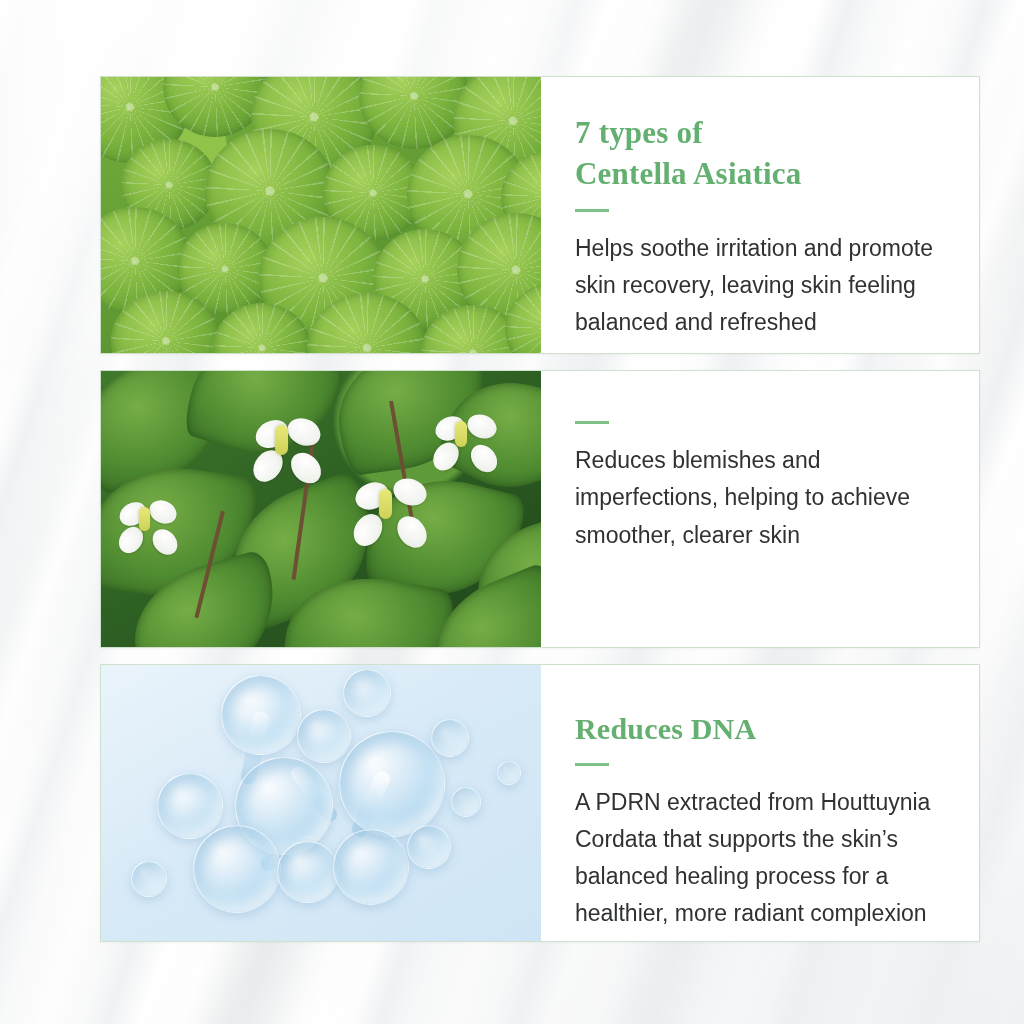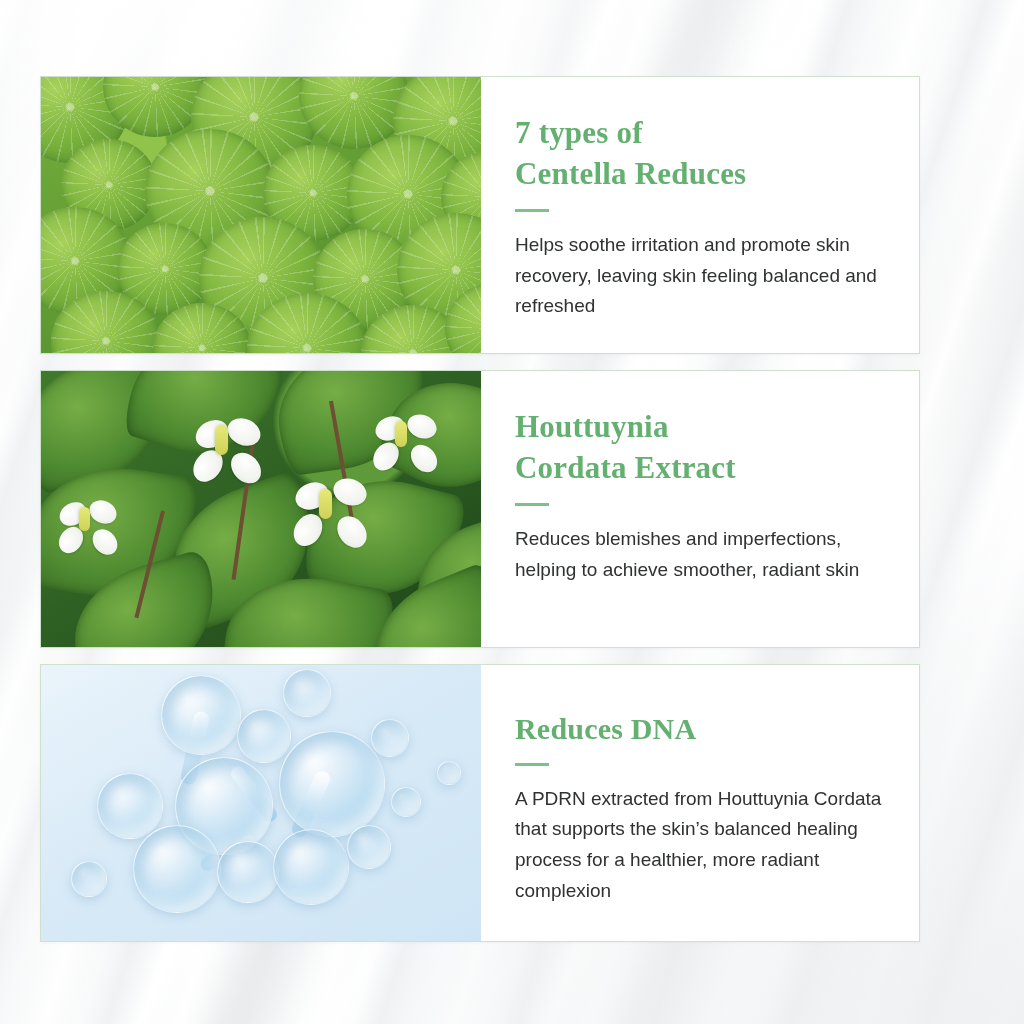--- a/index.html
+++ b/index.html
@@ -46,21 +46,21 @@
     inset: 0;
     background:
       radial-gradient(120% 70% at 12% 0%, rgba(255,255,255,0.95) 0%, rgba(255,255,255,0) 55%),
       radial-gradient(110% 80% at 95% 100%, rgba(236,238,240,0.8) 0%, rgba(255,255,255,0) 60%);
     pointer-events: none;
   }
 
   .cards {
     position: relative;
     z-index: 3;
-    padding: 76px 72px 0 40px;
+    padding: 76px 72px 0 100px;
     box-sizing: border-box;
   }
 
   .card {
     display: flex;
     background: #ffffff;
     border: 1px solid #cfe0cd;
     box-sizing: border-box;
     width: 880px;
     height: 278px;
@@ -92,21 +92,21 @@
     letter-spacing: 0.2px;
   }
   .rule {
     width: 34px;
     height: 3px;
     background: #7cc187;
     margin: 14px 0 18px 0;
   }
   .desc {
     color: #2f3132;
-    font-size: 19px;
+    font-size: 23px;
     line-height: 1.62;
     margin: 0;
     max-width: 380px;
   }
 
   
   .card-3 .body { padding-top: 44px; }
   .card-3 .title { font-size: 30px; }
 
   
@@ -219,21 +219,21 @@
           <div class="leaf" style="left:10px; top:214px; width:110px; height:100px;"></div>
           <div class="leaf" style="left:112px; top:226px; width:98px; height:90px;"></div>
           <div class="leaf" style="left:206px; top:216px; width:120px; height:110px;"></div>
           <div class="leaf" style="left:320px; top:228px; width:104px; height:96px;"></div>
           <div class="leaf" style="left:404px; top:206px; width:96px; height:92px;"></div>
         </div>
       </div>
       <div class="body">
         <h2 class="title">
           <span>7 types of</span><br>
-          <span>Centella Reduces</span>
+          <span>Centella Asiatica</span>
         </h2>
         <div class="rule"></div>
         <p class="desc">Helps soothe irritation and promote skin recovery, leaving skin feeling balanced and refreshed</p>
       </div>
     </div>
 
     <div class="card card-2">
       <div class="media">
         <div class="houtt">
           <div class="hleaf" style="left:-20px; top:-10px; width:150px; height:120px; transform:rotate(-12deg);"></div>
@@ -279,26 +279,22 @@
           <div class="flower" style="left:330px; top:44px; width:80px; height:74px;">
             <div class="petal" style="left:4px; top:2px; width:30px; height:23px; transform:rotate(-24deg);"></div>
             <div class="petal" style="left:36px; top:0px; width:30px; height:23px; transform:rotate(22deg);"></div>
             <div class="petal" style="left:0px; top:30px; width:30px; height:23px; transform:rotate(-56deg);"></div>
             <div class="petal" style="left:38px; top:32px; width:30px; height:23px; transform:rotate(50deg);"></div>
             <div class="core" style="left:24px; top:6px; width:12px; height:26px;"></div>
           </div>
         </div>
       </div>
       <div class="body">
-        <h2 class="title">
-          <span>Houttuynia</span><br>
-          <span>Cordata Extract</span>
-        </h2>
         <div class="rule"></div>
-        <p class="desc">Reduces blemishes and imperfections, helping to achieve smoother, radiant skin</p>
+        <p class="desc">Reduces blemishes and imperfections, helping to achieve smoother, clearer skin</p>
       </div>
     </div>
 
     <div class="card card-3">
       <div class="media">
         <div class="mol">
           <div class="bond" style="left:146px; top:46px; width:16px; height:74px; transform:rotate(12deg);"></div>
           <div class="bond" style="left:206px; top:96px; width:14px; height:66px; transform:rotate(-38deg);"></div>
           <div class="bond" style="left:262px; top:104px; width:16px; height:70px; transform:rotate(24deg);"></div>
           <div class="bond" style="left:180px; top:158px; width:14px; height:60px; transform:rotate(62deg);"></div>

